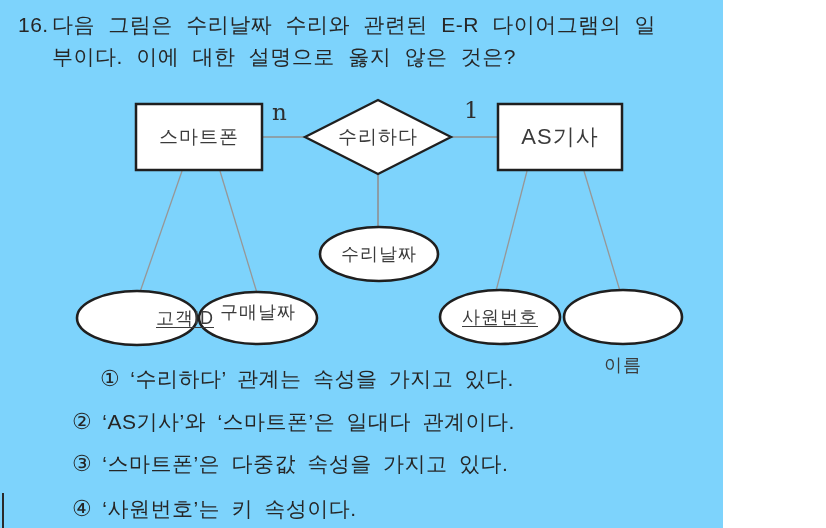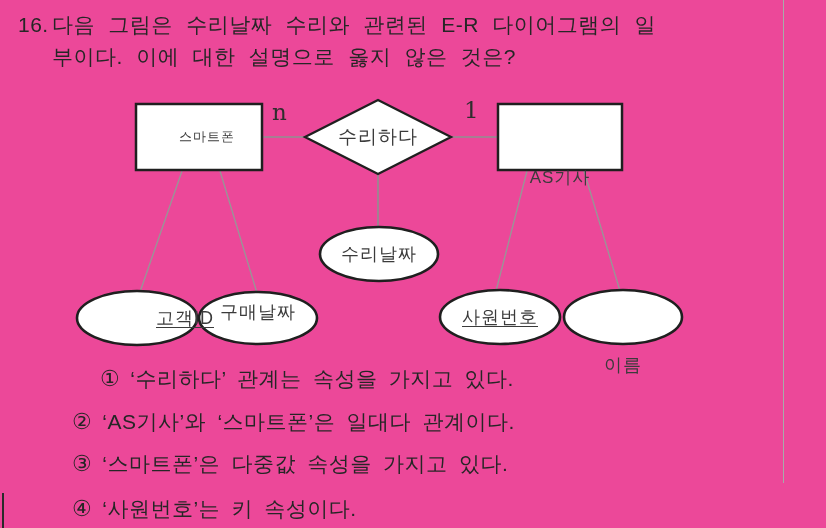--- a/index.html
+++ b/index.html
@@ -1,19 +1,19 @@
 <!DOCTYPE html>
 <html><head>
 <meta charset="utf-8">
 <style>
   html,body{margin:0;padding:0;background:#ffffff;}
   #page{
     position:relative;
-    width:826px;height:528px;
-    background:#ec4899;
+    width:723px;height:528px;
+    background:#7dd3fc;
     overflow:hidden;
     font-family:"Liberation Sans", sans-serif;
     color:#262626;
   }
   
   .qline{
     position:absolute;
     font-size:21px;
     line-height:26px;
     letter-spacing:0.5px;
@@ -90,22 +90,22 @@
 
     <polygon points="305,137 378,100 451,137 378,174" fill="#ffffff" stroke="#1f1f1f" stroke-width="2.3"></polygon>
 
     <ellipse cx="379" cy="254" rx="59" ry="27" fill="#ffffff" stroke="#1f1f1f" stroke-width="2.6"></ellipse>
     <ellipse cx="137" cy="318" rx="60" ry="27" fill="#ffffff" stroke="#1f1f1f" stroke-width="2.6"></ellipse>
     <ellipse cx="258" cy="318" rx="59" ry="26" fill="#ffffff" stroke="#1f1f1f" stroke-width="2.6"></ellipse>
     <ellipse cx="500" cy="317" rx="60" ry="27" fill="#ffffff" stroke="#1f1f1f" stroke-width="2.6"></ellipse>
     <ellipse cx="623" cy="317" rx="59" ry="27" fill="#ffffff" stroke="#1f1f1f" stroke-width="2.6"></ellipse>
   </svg>
 
-  <div class="dg-label" style="left:138px;top:106px;width:122px;height:62px;font-size:13px;padding-left:8px;">스마트폰</div>
-  <div class="dg-label" style="left:500px;top:106px;width:120px;height:62px;font-size:17px;margin-top:40px;">AS기사</div>
+  <div class="dg-label" style="left:138px;top:106px;width:122px;height:62px;font-size:19px;">스마트폰</div>
+  <div class="dg-label" style="left:500px;top:106px;width:120px;height:62px;font-size:22px;">AS기사</div>
   <div class="dg-label" style="left:313px;top:112px;width:130px;height:50px;font-size:19px;">수리하다</div>
   <div class="card-label" style="left:272px;top:99px;">n</div>
   <div class="card-label" style="left:464px;top:97px;">1</div>
   <div class="dg-label" style="left:322px;top:229px;width:114px;height:50px;">수리날짜</div>
   <div class="dg-label key-attr" style="left:79px;top:293px;width:116px;height:50px;padding-left:48px;">고객ID</div>
   <div class="dg-label" style="left:201px;top:288px;width:114px;height:48px;">구매날짜</div>
   <div class="dg-label key-attr" style="left:442px;top:292px;width:116px;height:50px;">사원번호</div>
   <div class="dg-label" style="left:565px;top:292px;width:116px;height:50px;margin-top:48px;">이름</div>
 
   <div class="option" style="top:366px;margin-left:28px;">

